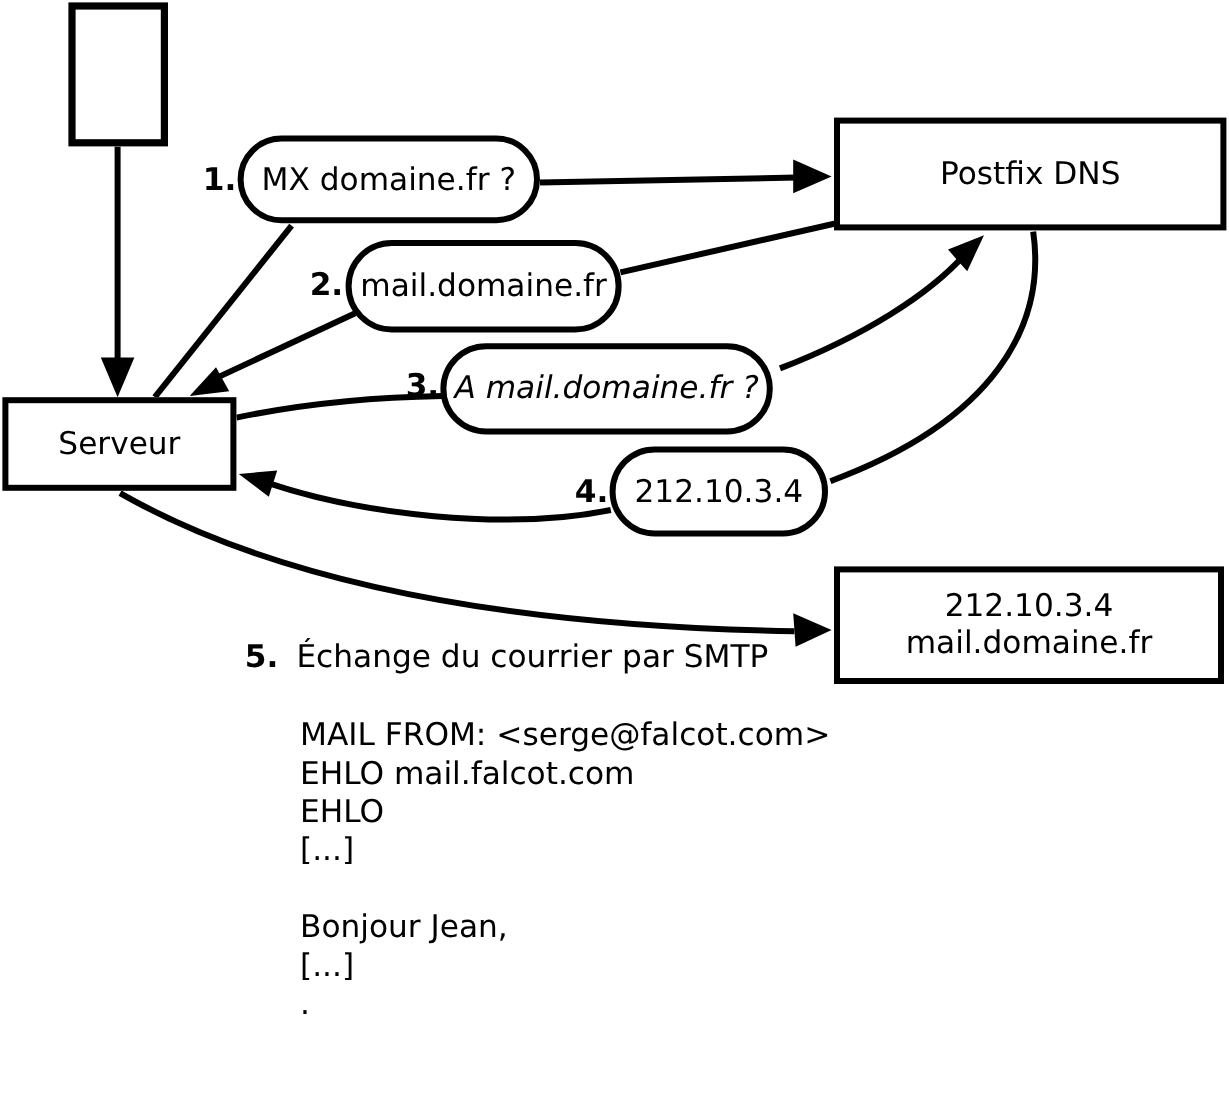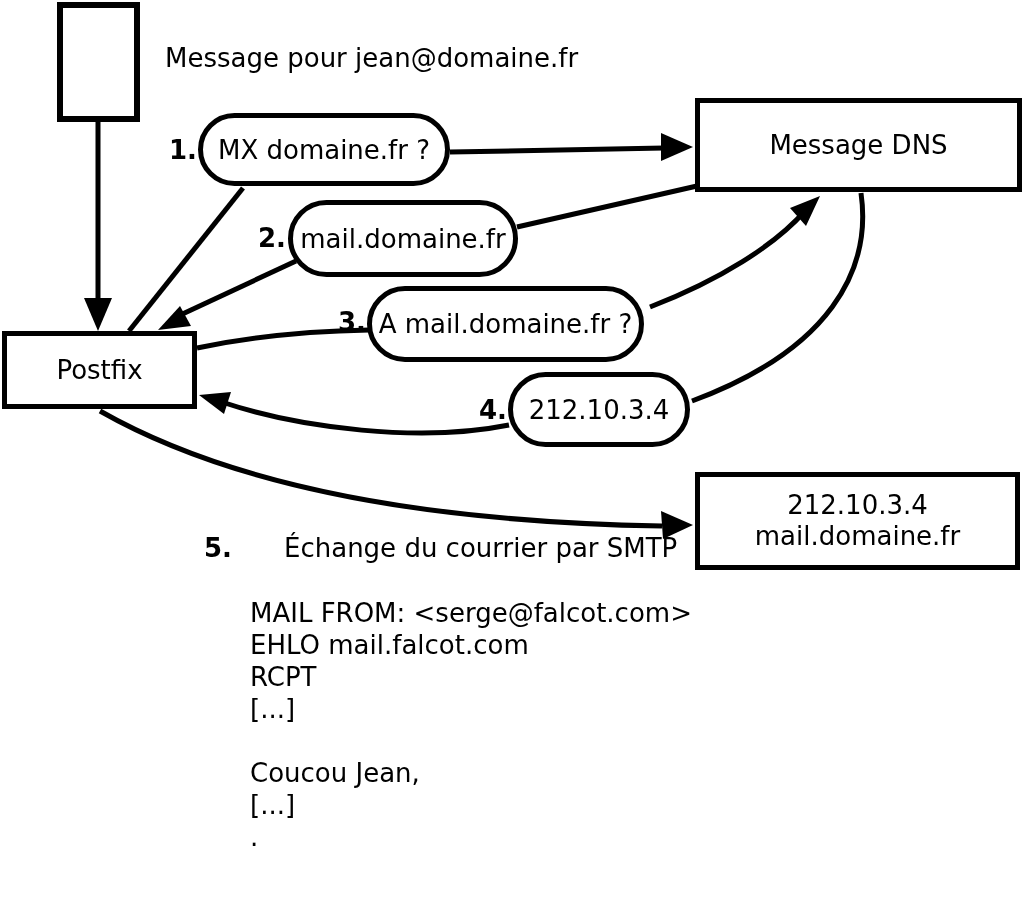--- a/index.html
+++ b/index.html
@@ -81,60 +81,59 @@
       <polygon points="693,147 661,133 661,161"></polygon>
       <polygon points="158,330 180,306 191,326"></polygon>
       <polygon points="820,196 790,208 806,226"></polygon>
       <polygon points="199,395 231,392 224,414"></polygon>
       <polygon points="693,525 661,511 663,539"></polygon>
     </g>
   </svg>
 
   <div class="box" style="left:57px;top:2px;width:83px;height:120px;border-width:6px;"></div>
 
-  <div class="freetext" style="left:165px;top:42px;">Message pour jean@domaine.fr</div>
 
   <div class="box" style="left:2px;top:331px;width:195px;height:78px;">
-    <span>Postfix</span>
+    <span>Serveur</span>
   </div>
 
   <div class="box" style="left:695px;top:98px;width:327px;height:94px;">
-    <span>Message DNS</span>
+    <span>Postfix DNS</span>
   </div>
 
   <div class="box" style="left:695px;top:472px;width:325px;height:98px;flex-direction:column;">
     <div class="dest-line">212.10.3.4</div>
     <div class="dest-line">mail.domaine.fr</div>
   </div>
 
   <div class="pill" style="left:198px;top:113px;width:252px;height:73px;">
     <span>MX domaine.fr ?</span>
   </div>
   <div class="pill" style="left:288px;top:200px;width:230px;height:77px;">
     <span>mail.domaine.fr</span>
   </div>
-  <div class="pill" style="left:367px;top:286px;width:277px;height:76px;">
+  <div class="pill" style="left:367px;top:286px;width:277px;height:76px;font-style:italic;">
     <span>A mail.domaine.fr ?</span>
   </div>
   <div class="pill" style="left:508px;top:372px;width:182px;height:75px;">
     <span>212.10.3.4</span>
   </div>
 
   <div class="num" style="left:137px;top:134px;">1.</div>
   <div class="num" style="left:226px;top:222px;">2.</div>
   <div class="num" style="left:306px;top:306px;">3.</div>
   <div class="num" style="left:447px;top:394px;">4.</div>
   <div class="num" style="left:172px;top:532px;">5.</div>
 
-  <div class="freetext" style="left:247px;top:532px;margin-left:37px;">Échange du courrier par SMTP</div>
+  <div class="freetext" style="left:247px;top:532px;">Échange du courrier par SMTP</div>
 
   <div id="smtp-block" class="freetext" style="left:250px;top:597px;">
       <div>MAIL FROM: &lt;serge@falcot.com&gt;</div>
       <div>EHLO mail.falcot.com</div>
-      <div>RCPT</div>
+      <div>EHLO</div>
       <div>[...]</div>
       <div>&nbsp;</div>
-      <div>Coucou Jean,</div>
+      <div>Bonjour Jean,</div>
       <div>[...]</div>
       <div>.</div>
     </div>
 
 </div>
 
 </body></html>

